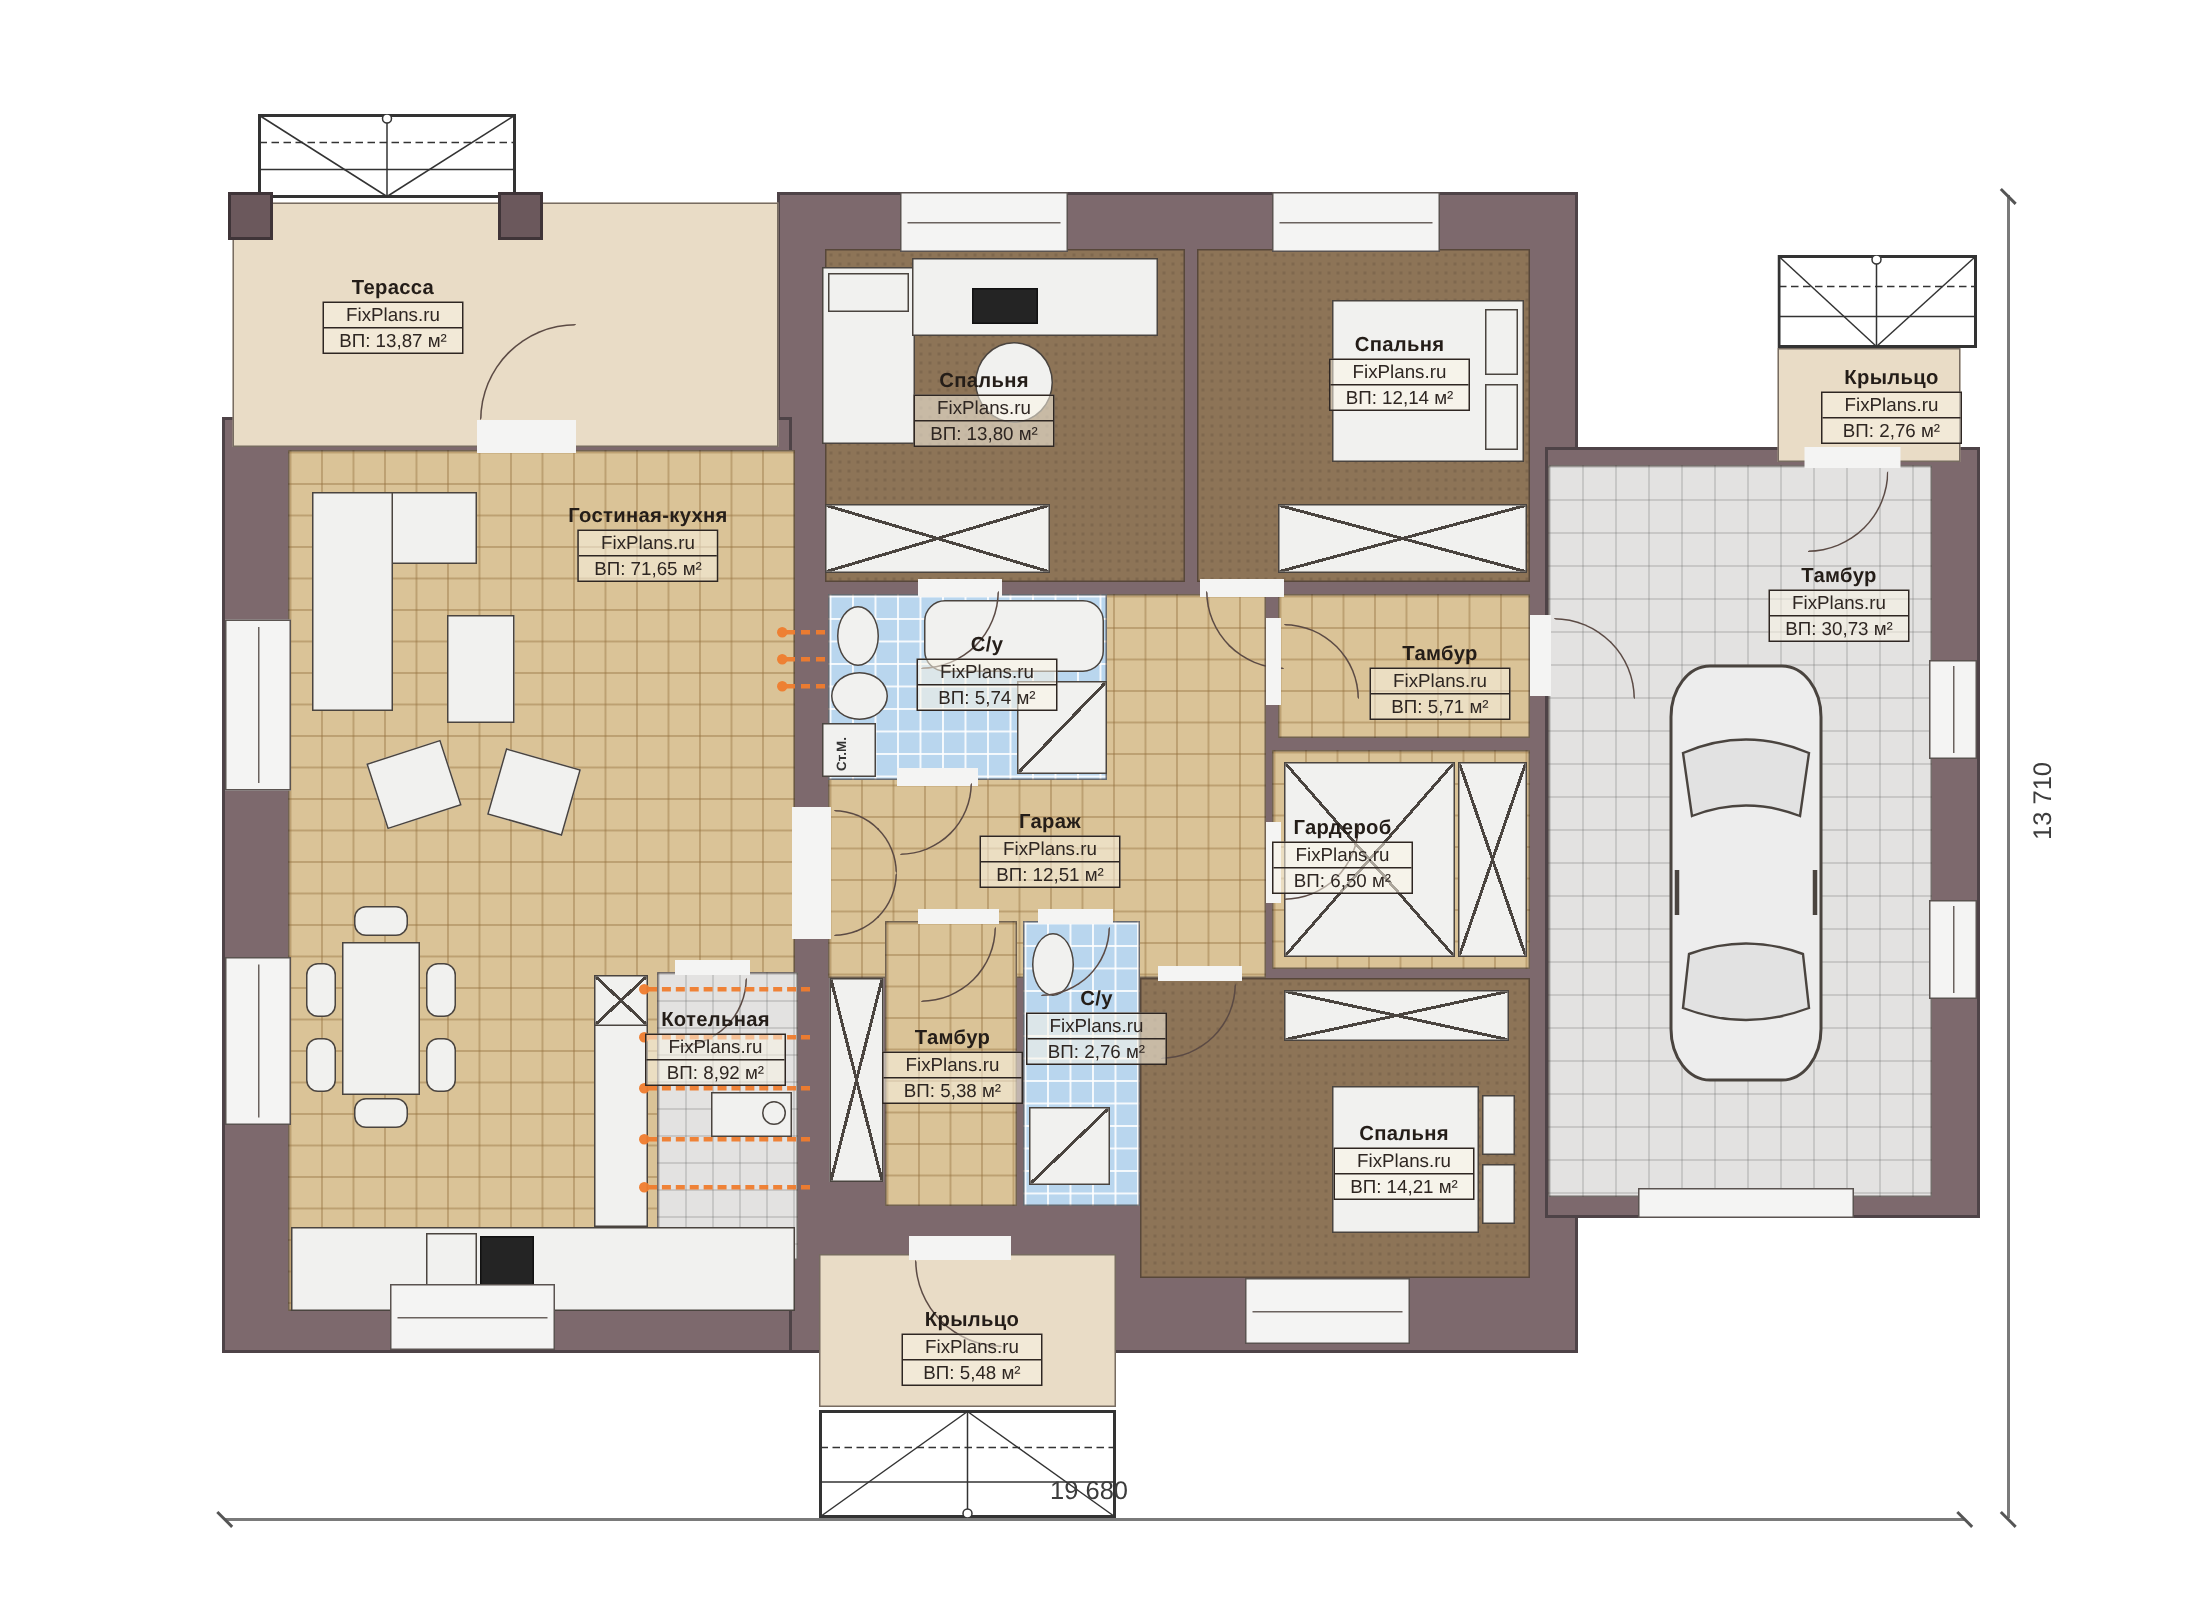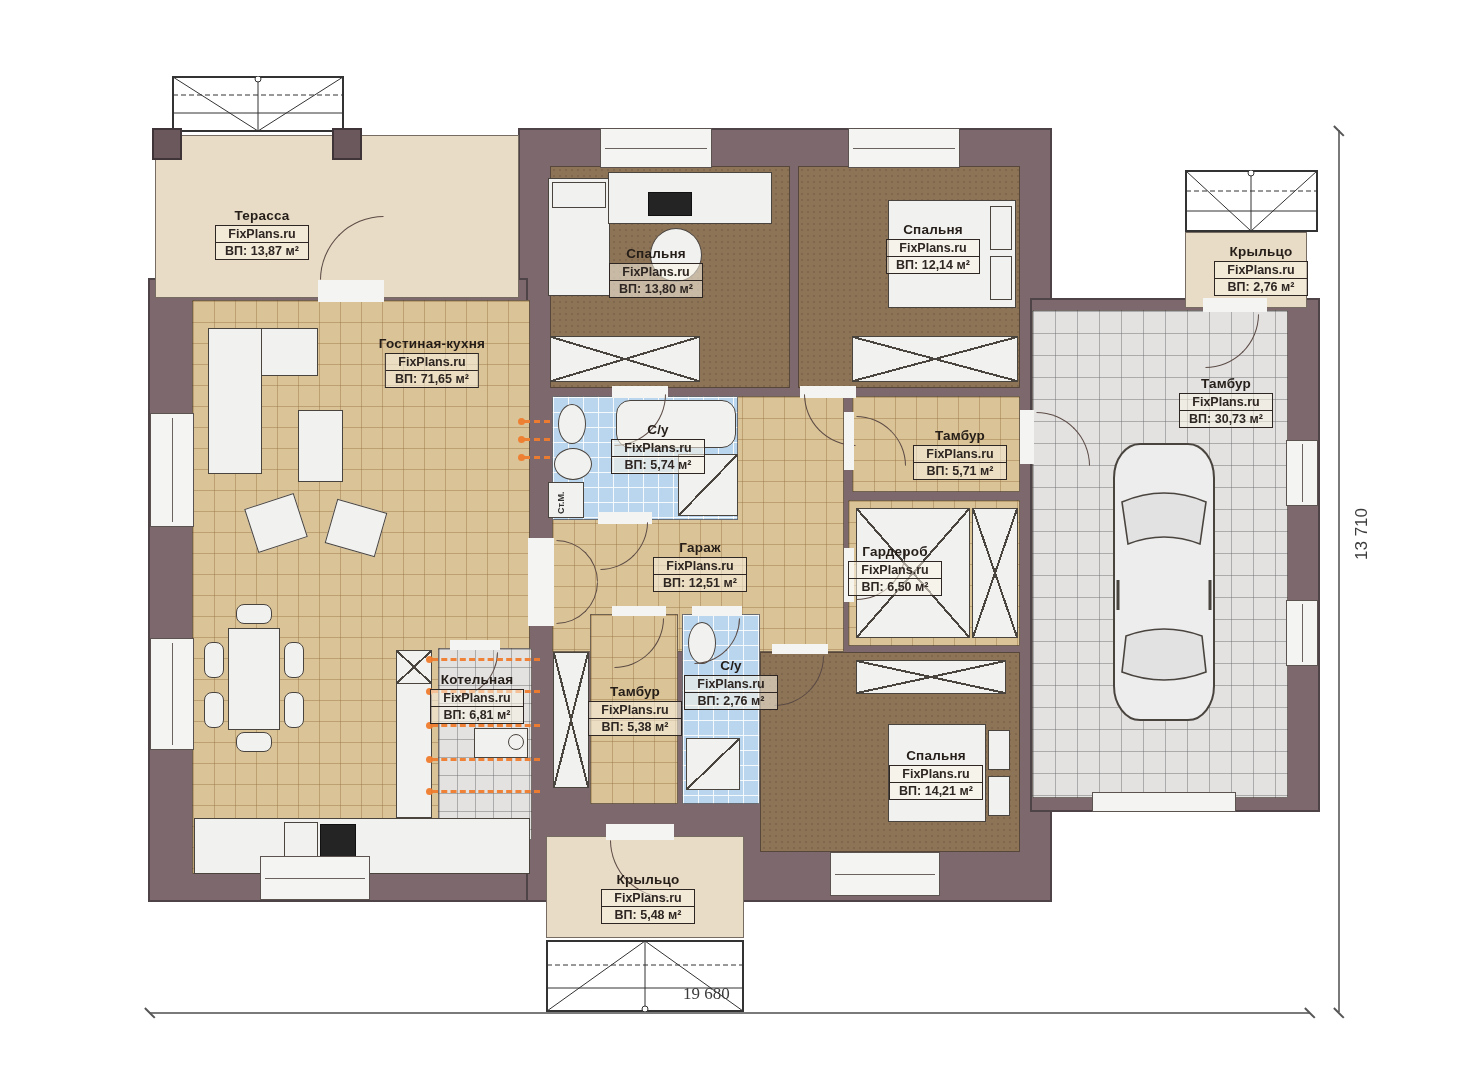--- a/index.html
+++ b/index.html
@@ -44,21 +44,21 @@
   
   .arc{position:absolute;box-sizing:border-box;border:1.6px solid transparent;z-index:4;background:transparent;}
   .arc.tr{border-top-color:#5b4a44;border-right-color:#5b4a44;border-top-right-radius:100%;}
   .arc.tl{border-top-color:#5b4a44;border-left-color:#5b4a44;border-top-left-radius:100%;}
   .arc.br{border-bottom-color:#5b4a44;border-right-color:#5b4a44;border-bottom-right-radius:100%;}
   .arc.bl{border-bottom-color:#5b4a44;border-left-color:#5b4a44;border-bottom-left-radius:100%;}
   
   .room-label{position:absolute;transform:translateX(-50%);text-align:center;z-index:6;}
   .rl-name{font-size:13.5px;font-weight:bold;letter-spacing:.2px;margin-bottom:2px;color:#241d18;white-space:nowrap;}
   .rl-box{display:inline-block;border:1.6px solid #2e2622;background:rgba(250,244,230,.55);min-width:92px;}
-  .rl-row{padding:1px 7px;font-size:12.5px;font-weight:bold;color:#2e2622;white-space:nowrap;}
+  .rl-row{padding:1px 7px;font-size:12.5px;font-weight:normal;color:#2e2622;white-space:nowrap;}
   .rl-row + .rl-row{border-top:1.6px solid #2e2622;}
   
   .rad{position:absolute;height:0;border-top:3px dashed #f07d2e;z-index:4;opacity:.95;}
   .rad::before{content:"";position:absolute;left:-6px;top:-5px;width:7px;height:7px;border-radius:50%;background:#f07d2e;}
   
   .stairs{position:absolute;z-index:2;}
   
   .dim-line{position:absolute;background:#7a7a7a;z-index:5;}
   .dim-label{position:absolute;font-size:17px;color:#3c3c3c;z-index:5;white-space:nowrap;}
   .tick{position:absolute;width:14px;height:1.5px;background:#555;transform:rotate(45deg);z-index:5;}
@@ -233,21 +233,21 @@
 
   <div class="rad" style="left:524px;top:420px;width:26px;"></div>
   <div class="rad" style="left:524px;top:438px;width:26px;"></div>
   <div class="rad" style="left:524px;top:456px;width:26px;"></div>
   <div class="rad" style="left:432px;top:658px;width:108px;"></div>
   <div class="rad" style="left:432px;top:690px;width:108px;"></div>
   <div class="rad" style="left:432px;top:724px;width:108px;"></div>
   <div class="rad" style="left:432px;top:758px;width:108px;"></div>
   <div class="rad" style="left:432px;top:790px;width:108px;"></div>
 
-  <div class="room-label" style="left:262px;top:208px;">
+  <div class="room-label" style="left:262px;top:184px;">
     <div class="rl-name">Терасса</div>
     <div class="rl-box"><div class="rl-row">FixPlans.ru</div>
       <div class="rl-row">ВП: 13,87 м²</div></div>
   </div>
   <div class="room-label" style="left:432px;top:336px;">
     <div class="rl-name">Гостиная-кухня</div>
     <div class="rl-box"><div class="rl-row">FixPlans.ru</div>
       <div class="rl-row">ВП: 71,65 м²</div></div>
   </div>
   <div class="room-label" style="left:656px;top:246px;">
@@ -286,21 +286,21 @@
       <div class="rl-row">ВП: 12,51 м²</div></div>
   </div>
   <div class="room-label" style="left:895px;top:544px;">
     <div class="rl-name">Гардероб</div>
     <div class="rl-box"><div class="rl-row">FixPlans.ru</div>
       <div class="rl-row">ВП: 6,50 м²</div></div>
   </div>
   <div class="room-label" style="left:477px;top:672px;">
     <div class="rl-name">Котельная</div>
     <div class="rl-box"><div class="rl-row">FixPlans.ru</div>
-      <div class="rl-row">ВП: 6,81 м²</div></div>
+      <div class="rl-row">ВП: 8,92 м²</div></div>
   </div>
   <div class="room-label" style="left:635px;top:684px;">
     <div class="rl-name">Тамбур</div>
     <div class="rl-box"><div class="rl-row">FixPlans.ru</div>
       <div class="rl-row">ВП: 5,38 м²</div></div>
   </div>
   <div class="room-label" style="left:731px;top:658px;">
     <div class="rl-name">С/у</div>
     <div class="rl-box"><div class="rl-row">FixPlans.ru</div>
       <div class="rl-row">ВП: 2,76 м²</div></div>
@@ -312,20 +312,20 @@
   </div>
   <div class="room-label" style="left:648px;top:872px;">
     <div class="rl-name">Крыльцо</div>
     <div class="rl-box"><div class="rl-row">FixPlans.ru</div>
       <div class="rl-row">ВП: 5,48 м²</div></div>
   </div>
 
   <div class="dim-line" style="left:150px;top:1012px;width:1160px;height:1.5px;"></div>
   <div class="tick" style="left:143px;top:1012px;"></div>
   <div class="tick" style="left:1303px;top:1012px;"></div>
-  <div class="dim-label" style="left:683px;top:984px;font-family:Liberation Serif, serif;">19 680</div>
+  <div class="dim-label" style="left:700px;top:984px;">19 680</div>
 
   <div class="dim-line" style="left:1338px;top:130px;width:1.5px;height:882px;"></div>
   <div class="tick" style="left:1332px;top:130px;"></div>
   <div class="tick" style="left:1332px;top:1012px;"></div>
   <div class="dim-label" style="left:1352px;top:560px;transform:rotate(-90deg);transform-origin:left top;">13 710</div>
 
 </div>
 
 </body></html>

